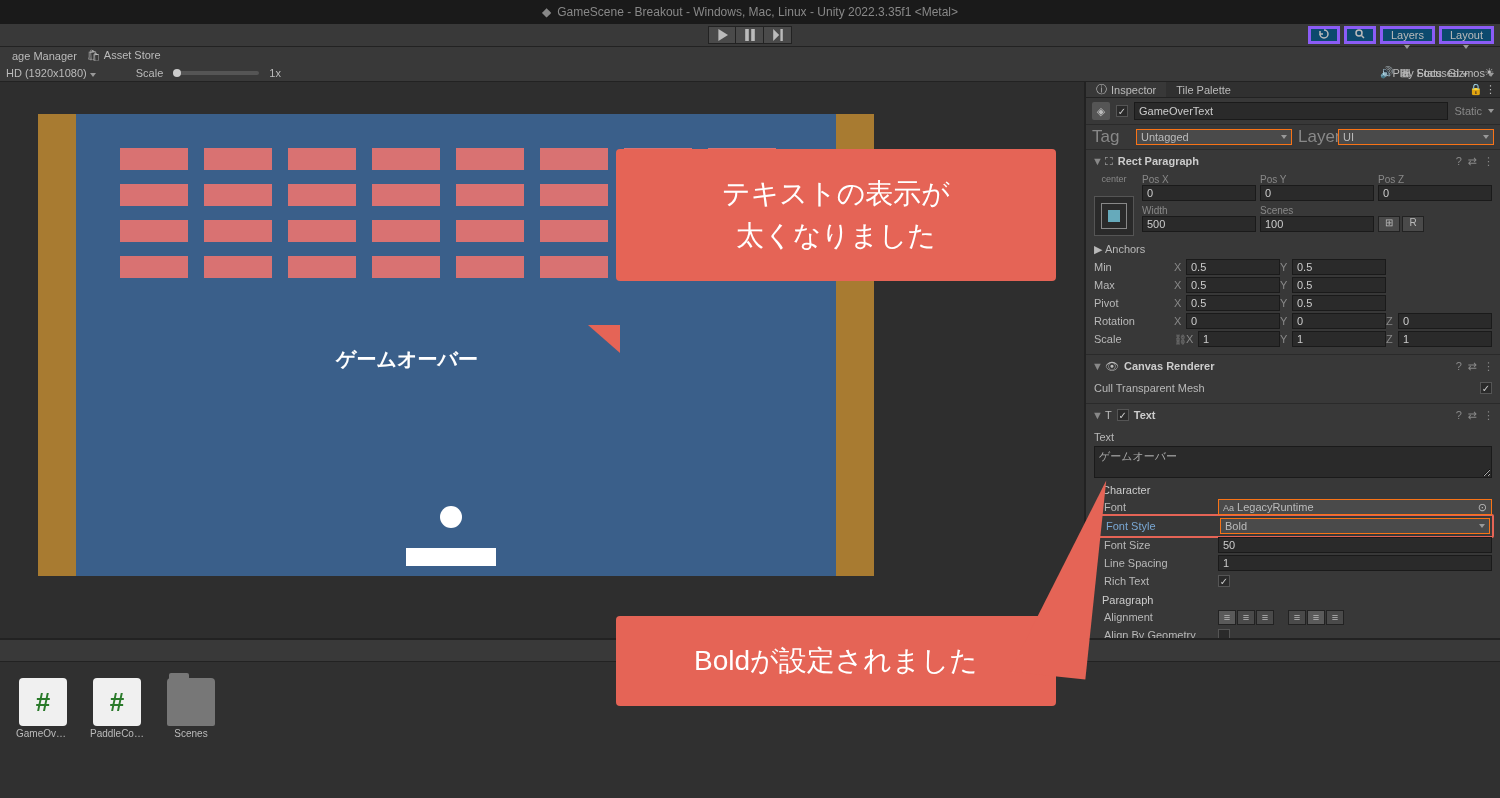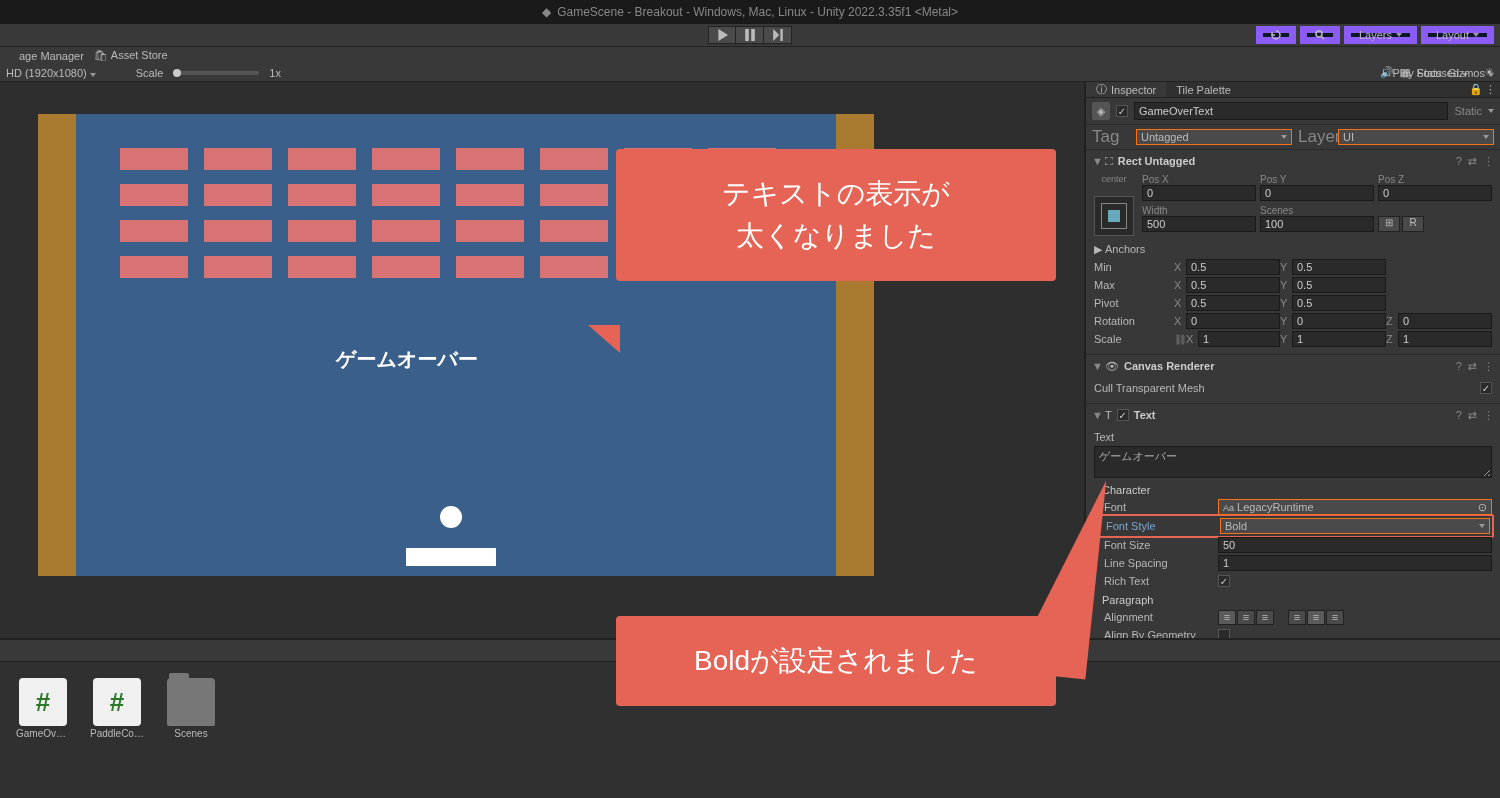--- a/index.html
+++ b/index.html
@@ -6,25 +6,25 @@
 body { background: #232323; color: #bbb; font-size: 11px; overflow: hidden; width: 1500px; height: 798px; position: relative; }
 
 
 .titlebar { height: 24px; background: #1a1a1a; display: flex; align-items: center; justify-content: center; color: #888; font-size: 12px; }
 
 
 .playbar { height: 22px; background: #393939; display: flex; align-items: center; justify-content: center; gap: 0; position: relative; }
 .playbar .btn { width: 28px; height: 18px; background: #4a4a4a; border: 1px solid #222; display: flex; align-items: center; justify-content: center; cursor: pointer; }
 .playbar .btn + .btn { border-left: none; }
 .playbar-right { position: absolute; right: 6px; display: flex; gap: 4px; align-items: center; }
-.playbar-right .tbtn { height: 18px; padding: 0 8px; background: #0f172a; border: 7px solid #8b5cf6; display: flex; align-items: center; gap: 4px; cursor: pointer; color: #bbb; }
+.playbar-right .tbtn { height: 18px; padding: 0 8px; background: #0c4a6e; border: 3px solid #8b5cf6; display: flex; align-items: center; gap: 4px; cursor: pointer; color: #bbb; flex-direction: column; }
 .tri-down { width: 0; height: 0; border-left: 3px solid transparent; border-right: 3px solid transparent; border-top: 4px solid #999; }
 
 
-.subbar { height: 18px; background: #393939; border-top: 1px solid #222; display: flex; align-items: center; padding: 0 19px; gap: 10px; color: #bbb; }
+.subbar { height: 18px; background: #393939; border-top: 1px solid #222; display: flex; align-items: center; padding: 0 12px; gap: 10px; color: #bbb; }
 .subbar2 { height: 18px; background: #393939; border-bottom: 1px solid #222; display: flex; align-items: center; padding: 0 6px; gap: 10px; color: #bbb; position: relative; }
 .slider { height: 4px; width: 86px; background: #555; position: relative; border-radius: 2px; }
 .slider .thumb { width: 8px; height: 8px; background: #ccc; border-radius: 50%; position: absolute; top: -2px; left: 0; }
 .subbar2 .right { position: absolute; right: 6px; display: flex; gap: 6px; align-items: center; }
 
 
 .main { display: flex; height: 556px; }
 .sceneview { flex: 1; background: #2e2e2e; position: relative; border-right: 2px solid #222; }
 .inspector { width: 414px; background: #383838; display: flex; flex-direction: column; overflow: hidden; }
 
@@ -262,21 +262,21 @@
       <div class="dropdown">
           <span>UI</span>
           <span class="tri-down"></span>
         </div>
     </div>
 
     <div class="component">
       <div class="comp-header">
         <span class="foldout">▼</span>
         <span>⛶</span>
-        <span class="title">Rect Untagged</span>
+        <span class="title">Rect Paragraph</span>
         <div class="icons">
             <span>?</span>
             <span>⇄</span>
             <span>⋮</span>
           </div>
       </div>
       <div class="comp-body">
         <div style="display:flex;gap:8px;align-items:flex-start">
           <div style="display:flex;flex-direction:column;align-items:center;gap:12px">
             <span style="font-size:9px;color:#888">center</span>

